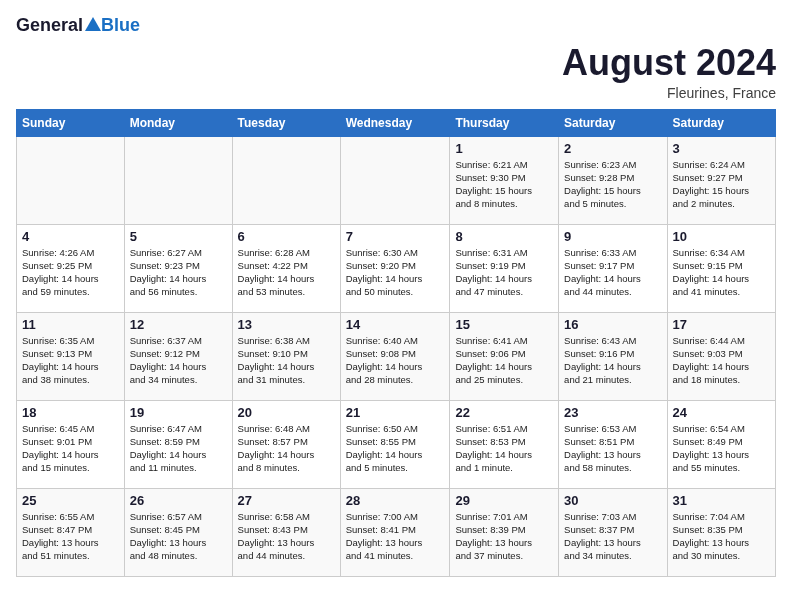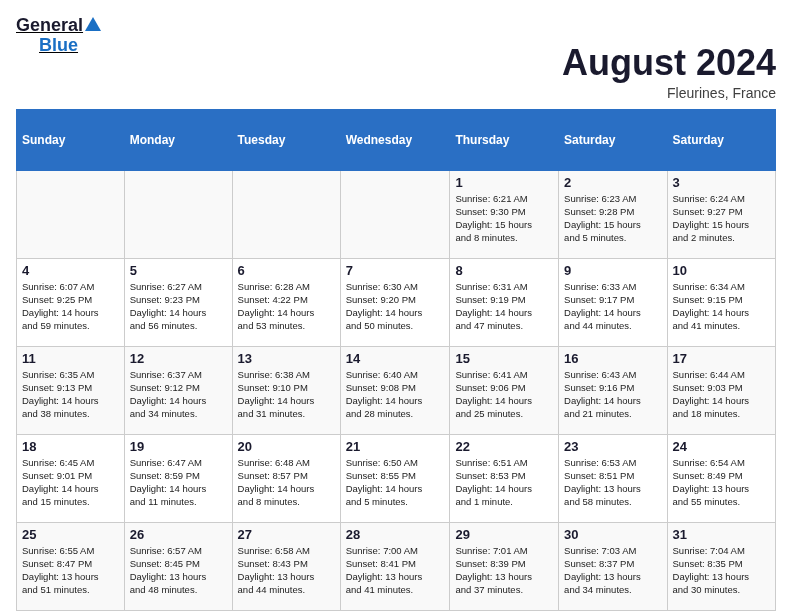--- a/index.html
+++ b/index.html
@@ -11,23 +11,22 @@
       padding: 16px;
     }
     .header-area {
       display: flex;
       justify-content: space-between;
       align-items: flex-start;
       margin-bottom: 8px;
     }
     .logo {
       display: flex;
-      flex-direction: column;
+      flex-direction: row;
       align-items: center;
-      text-decoration: underline;
     }
     .logo-general {
       font-size: 18px;
       font-weight: bold;
       color: #1a1a2e;
       line-height: 1.1;
     }
     .logo-blue {
       font-size: 18px;
       font-weight: bold;
@@ -67,21 +66,21 @@
     }
     table {
       width: 100%;
       border-collapse: collapse;
       font-size: 10px;
     }
     thead th {
       background-color: #2a6fc4;
       color: #fff;
       text-align: left;
-      padding: 23px 5px;
+      padding: 6px 5px;
       font-size: 12px;
       border: 1px solid #2a6fc4;
     }
     tbody td {
       border: 1px solid #ccc;
       vertical-align: top;
       padding: 4px 5px;
       height: 88px;
       width: 113px;
       background: #fff;
@@ -149,21 +148,21 @@
           <div class="day-info"><span>Sunrise: 6:23 AM</span><br><span>Sunset: 9:28 PM</span><br><span>Daylight: 15 hours</span><br><span>and 5 minutes.</span></div>
         </td>
         <td>
           <span class="day-num">3</span>
           <div class="day-info"><span>Sunrise: 6:24 AM</span><br><span>Sunset: 9:27 PM</span><br><span>Daylight: 15 hours</span><br><span>and 2 minutes.</span></div>
         </td>
       </tr>
       <tr>
         <td>
           <span class="day-num">4</span>
-          <div class="day-info"><span>Sunrise: 6:07 AM</span><br><span>Sunset: 9:25 PM</span><br><span>Daylight: 14 hours</span><br><span>and 59 minutes.</span></div>
+          <div class="day-info"><span>Sunrise: 4:26 AM</span><br><span>Sunset: 9:25 PM</span><br><span>Daylight: 14 hours</span><br><span>and 59 minutes.</span></div>
         </td>
         <td>
           <span class="day-num">5</span>
           <div class="day-info"><span>Sunrise: 6:27 AM</span><br><span>Sunset: 9:23 PM</span><br><span>Daylight: 14 hours</span><br><span>and 56 minutes.</span></div>
         </td>
         <td>
           <span class="day-num">6</span>
           <div class="day-info"><span>Sunrise: 6:28 AM</span><br><span>Sunset: 4:22 PM</span><br><span>Daylight: 14 hours</span><br><span>and 53 minutes.</span></div>
         </td>
         <td>

